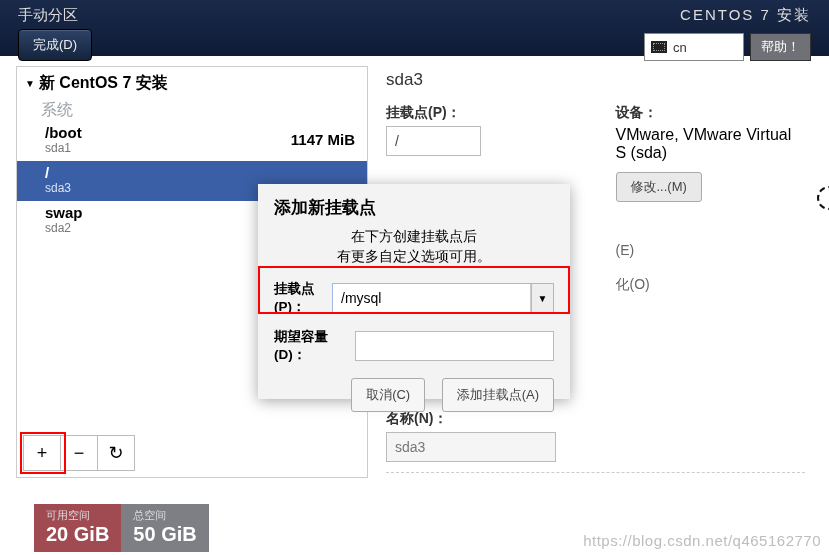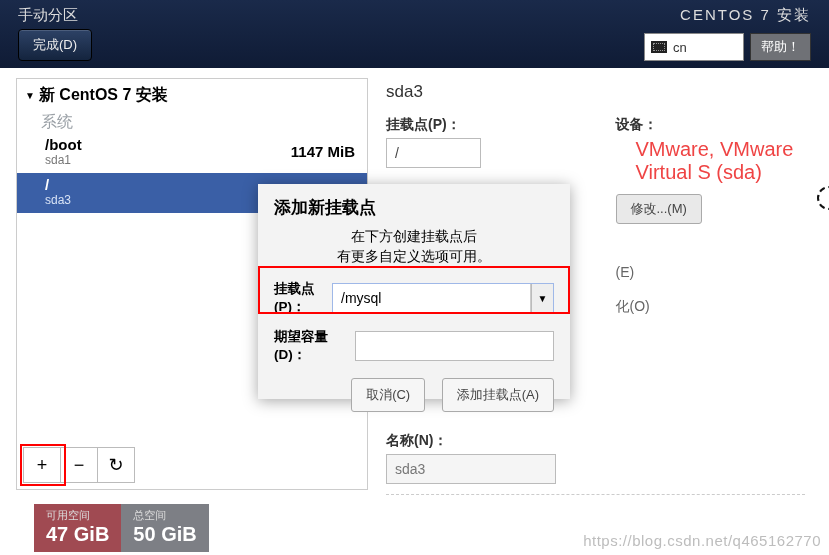--- a/index.html
+++ b/index.html
@@ -2,21 +2,21 @@
 <html><head>
 <meta charset="utf-8">
 <style>
   * { box-sizing: border-box; font-family: "Microsoft YaHei", "PingFang SC", sans-serif; }
   body { margin: 0; background: #fff; width: 829px; height: 555px; position: relative; overflow: hidden; }
 
   
   .topbar {
     background: linear-gradient(#1a2a4a,#0f1b35);
     color: #ddd;
-    height: 68px;
+    height: 56px;
     padding: 6px 18px 0 18px;
     display: flex; justify-content: space-between;
   }
   .topbar-left { }
   .topbar-title { font-size: 15px; margin-bottom: 4px; }
   .done-btn {
     display: inline-block;
     background: linear-gradient(#2d4266,#14243e);
     border: 1px solid #000;
     color: #eee;
@@ -221,20 +221,27 @@
         </div>
         <div class="sz">1147 MiB</div>
       </div>
       <div class="mount-item selected">
         <div>
           <span class="mp">/</span>
           <span class="dev">sda3</span>
         </div>
         <div class="sz"></div>
       </div>
+      <div class="mount-item">
+        <div>
+          <span class="mp">swap</span>
+          <span class="dev">sda2</span>
+        </div>
+        <div class="sz"></div>
+      </div>
     </div>
 
     <div class="toolbar">
       <div class="tool-btn">
         <span>+</span>
       </div>
       <div class="tool-btn">
         <span>−</span>
       </div>
       <div class="tool-btn">
@@ -246,21 +253,21 @@
 
   <div class="right-panel">
     <div class="rp-title">sda3</div>
     <div class="rp-row">
       <div class="rp-col">
         <div class="lbl">挂载点(P)：</div>
         <input class="inp" value="/" style="">
       </div>
       <div class="rp-col">
         <div class="lbl">设备：</div>
-        <div style="font-size:20px;color:#ef4444;margin-bottom:10px;margin-left:20px;">VMware, VMware Virtual S (sda)</div>
+        <div style="font-size:16px;color:#000000;margin-bottom:10px;">VMware, VMware Virtual S (sda)</div>
         <div class="btn">修改...(M)</div>
       </div>
     </div>
 
     <div class="rp-row" style="margin-top:40px;">
       <div class="rp-col"></div>
       <div class="rp-col" style="color:#666;">
         <span>(E)</span>
       </div>
     </div>
@@ -280,21 +287,21 @@
         <div class="lbl">名称(N)：</div>
         <input class="wide-inp" value="sda3" style="">
       </div>
     </div>
   </div>
 </div>
 
 <div class="space-row">
   <div class="space-card avail">
     <div class="t">可用空间</div>
-    <div class="v">47 GiB</div>
+    <div class="v">20 GiB</div>
   </div>
   <div class="space-card">
     <div class="t">总空间</div>
     <div class="v">50 GiB</div>
   </div>
 </div>
 
 <div class="edge-pill"></div>
 
 <div class="modal">

